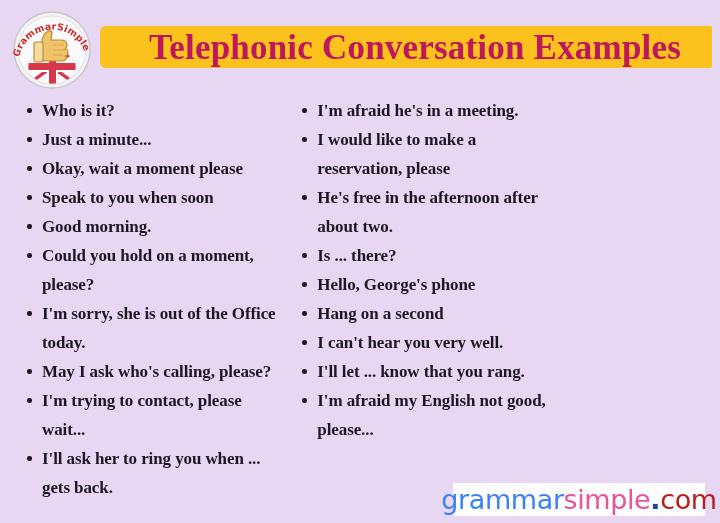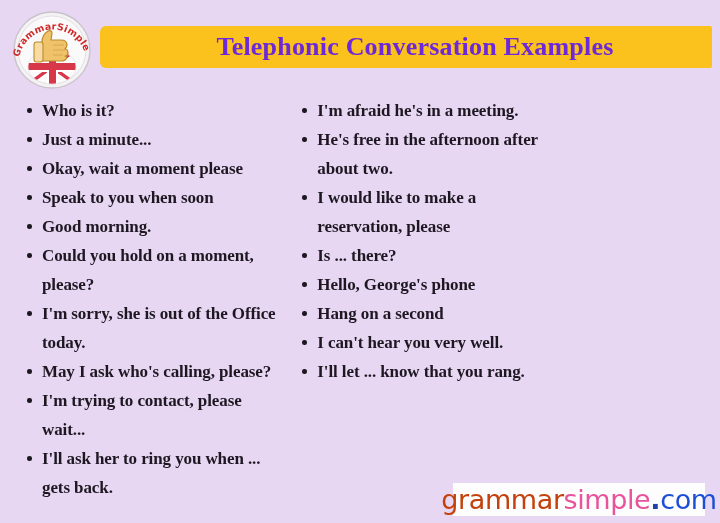--- a/index.html
+++ b/index.html
@@ -38,23 +38,23 @@
     height: 42px;
     background: #fbc11c;
     border-radius: 6px 2px 2px 6px;
     display: flex;
     align-items: center;
     justify-content: center;
   }
   .title-text {
     font-family: "Liberation Serif", "DejaVu Serif", serif;
     font-weight: bold;
-    font-size: 26px;
+    font-size: 35px;
     line-height: 1;
-    color: #6d28d9;
+    color: #be185d;
     letter-spacing: 0.2px;
     white-space: nowrap;
     padding-left: 18px;
   }
 
   
   .brand-badge {
     position: absolute;
     left: 9px;
     top: 9px;
@@ -121,24 +121,24 @@
     align-items: center;
     justify-content: center;
   }
   .wordmark {
     font-family: "DejaVu Sans", "Liberation Sans", sans-serif;
     font-size: 27px;
     line-height: 1;
     white-space: nowrap;
     letter-spacing: -0.4px;
   }
-  .wm-grammar { color: #c2410c; }
+  .wm-grammar { color: #3b82f6; }
   .wm-simple  { color: #e8539b; }
   .wm-dot     { color: #2340a8; font-weight: bold; }
-  .wm-com     { color: #1d4ed8; }
+  .wm-com     { color: #b91c1c; }
 </style>
 </head>
 <body>
 
 <div class="page">
 
   <div class="header">
 
     <div class="brand-badge">
       <svg viewBox="0 0 86 82" xmlns="http://www.w3.org/2000/svg">
@@ -207,27 +207,28 @@
         <li>I'm sorry, she is out of the Office today.</li>
         <li>May I ask who's calling, please?</li>
         <li>I'm trying to contact, please wait...</li>
         <li>I'll ask her to ring you when ... gets back.</li>
       </ul>
     </div>
 
     <div class="col col-right">
       <ul class="phrase-list">
         <li>I'm afraid he's in a meeting.</li>
+        <li>I would like to make a reservation, please</li>
         <li>He's free in the afternoon after about two.</li>
-        <li>I would like to make a reservation, please</li>
         <li>Is ... there?</li>
         <li>Hello, George's phone</li>
         <li>Hang on a second</li>
         <li>I can't hear you very well.</li>
         <li>I'll let ... know that you rang.</li>
+        <li>I'm afraid my English not good, please...</li>
       </ul>
     </div>
   </div>
 
   <div class="footer-wordmark">
     <span class="wordmark"><span class="wm-grammar">grammar</span><span class="wm-simple">simple</span><span class="wm-dot">.</span><span class="wm-com">com</span></span>
   </div>
 
 </div>
 

